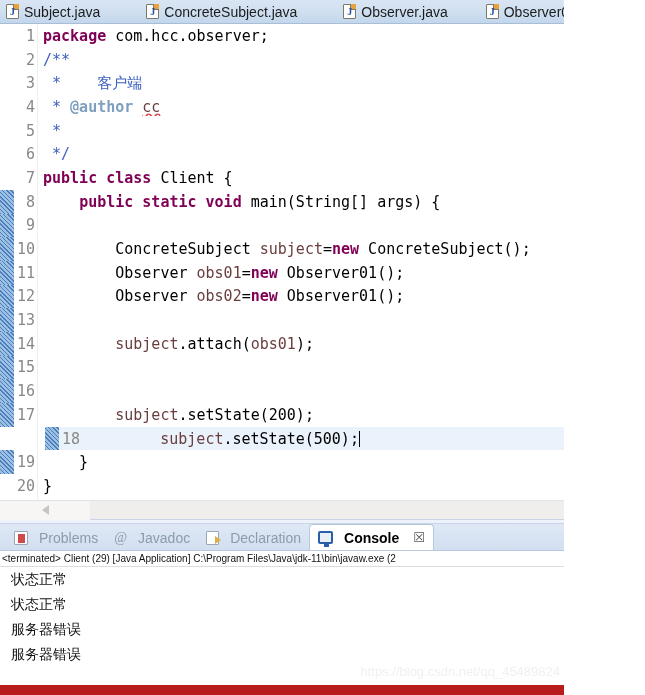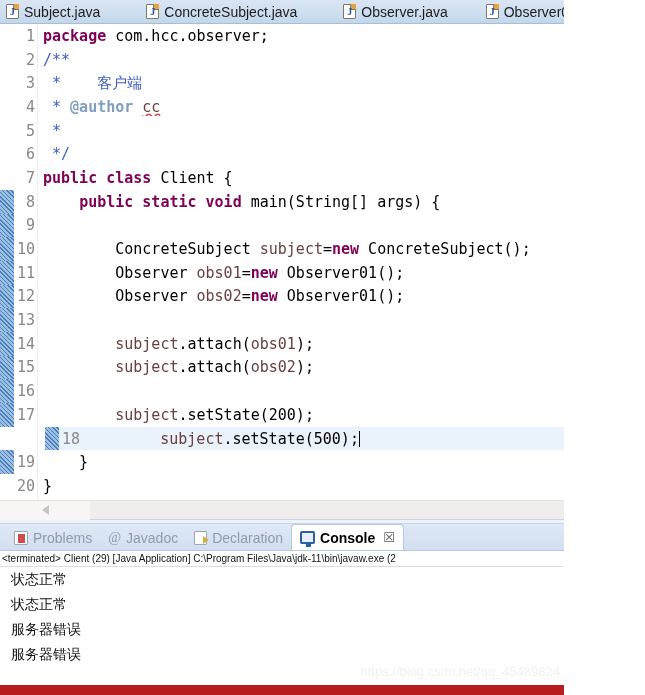--- a/index.html
+++ b/index.html
@@ -183,21 +183,21 @@
     background: linear-gradient(to bottom, #dfe8f6 0%, #d2dff0 100%);
     display: flex;
     align-items: flex-end;
     padding-left: 6px;
     gap: 0;
     border-bottom: 1px solid #b8c8dc;
   }
   .vtab {
     display: flex;
     align-items: center;
-    gap: 5px;
+    gap: 11px;
     height: 24px;
     padding: 0 8px;
     font-size: 14px;
     color: #8d9bab;
     white-space: nowrap;
   }
   .vtab.active {
     background: #ffffff;
     color: #000000;
     font-weight: bold;
@@ -391,21 +391,20 @@
 
       <div class="row">
         <span class="marker"></span>
         <span class="gutter">14</span>
         <span class="code"><span class="plain">        </span><span class="local">subject</span><span class="plain">.attach(</span><span class="local">obs01</span><span class="plain">);</span></span>
       </div>
 
       <div class="row">
         <span class="marker"></span>
         <span class="gutter">15</span>
-        <span class="code"><span class="plain">        </span><span class="local">subject</span><span class="plain">.attach(</span><span class="local">obs02</span><span class="plain">);</span></span>
       </div>
 
       <div class="row">
         <span class="marker"></span>
         <span class="gutter">16</span>
         <span class="code"></span>
       </div>
 
       <div class="row">
         <span class="marker"></span>

